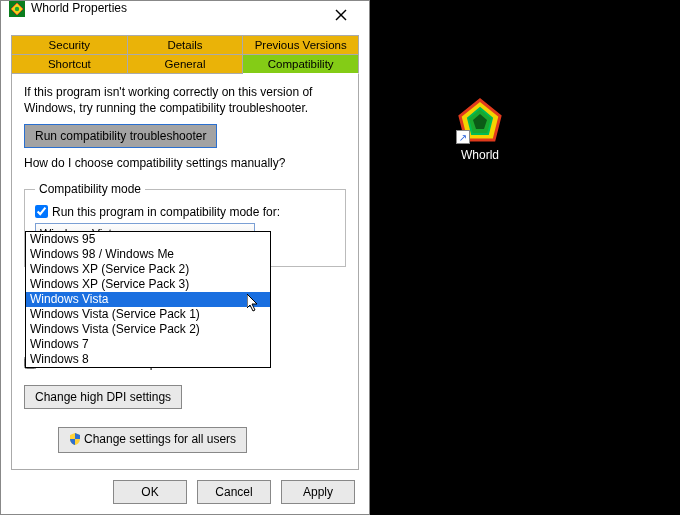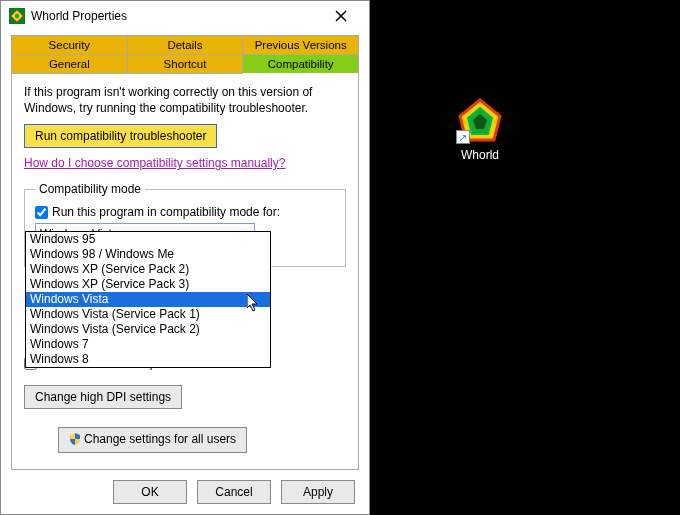--- a/index.html
+++ b/index.html
@@ -19,21 +19,21 @@
     height: 515px;
     background: #fff;
     border: 1px solid #888;
     display: flex;
     flex-direction: column;
     position: relative;
   }
   .titlebar {
     height: 30px;
     display: flex;
-    align-items: center;
+    align-items: flex-start;
     padding: 0 8px;
     background: #fff;
   }
   .titlebar .app-icon {
     width: 16px; height: 16px;
     margin-right: 6px;
   }
   .titlebar .title { flex: 1; font-size: 12px; }
   .titlebar .close {
     width: 40px; height: 28px;
@@ -76,41 +76,40 @@
   .btn {
     border: 1px solid #888;
     background: #e9e9e9;
     padding: 4px 10px;
     font-size: 12px;
     cursor: default;
     display: inline-block;
   }
   .btn.blue {
     border: 1px solid #2a6fcf;
-    background: #fde047;
+    background: #a3a3a3;
   }
   .link {
-    color: #a21caf;
-    text-decoration: underline;
+    color: #000000;
     cursor: pointer;
     display: inline-block;
     margin-top: 8px;
   }
   fieldset.group {
     border: 1px solid #bbb;
     margin: 12px 0 8px 0;
     padding: 6px 10px 10px 10px;
   }
   fieldset.group legend {
     padding: 0 4px;
     font-size: 12px;
   }
   .check-row {
     display: flex;
-    align-items: center;
+    align-items: flex-start;
     gap: 4px;
     margin: 3px 0;
   }
   .check-row input[type=checkbox] {
     width: 13px; height: 13px; margin: 0;
   }
   .combo {
     width: 220px;
     height: 21px;
     border: 1px solid #7a9fd4;
@@ -216,22 +215,22 @@
     </span>
   </div>
 
   <div class="tabs-area">
     <div class="tabs-row">
       <div class="tab">Security</div>
       <div class="tab">Details</div>
       <div class="tab">Previous Versions</div>
     </div>
     <div class="tabs-row">
+      <div class="tab">Shortcut</div>
       <div class="tab">General</div>
-      <div class="tab">Shortcut</div>
       <div class="tab active">Compatibility</div>
     </div>
   </div>
 
   <div class="tab-body">
     <div class="intro">If this program isn't working correctly on this version of Windows, try running the compatibility troubleshooter.</div>
     <span class="btn blue">Run compatibility troubleshooter</span>
     <div><span class="link">How do I choose compatibility settings manually?</span></div>
 
     <fieldset class="group" style="padding-bottom:22px;">

